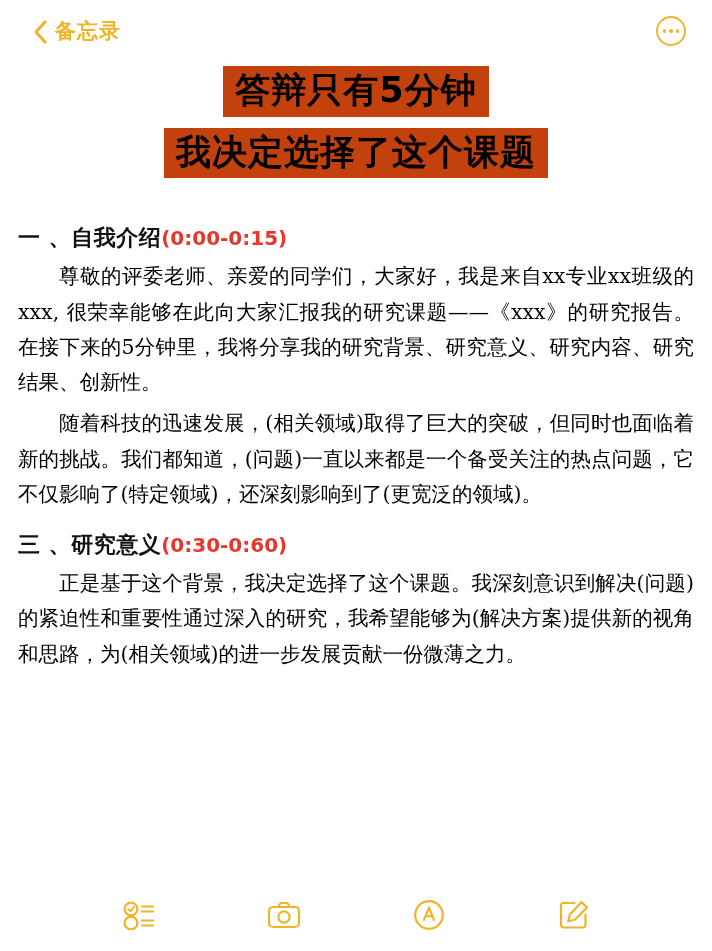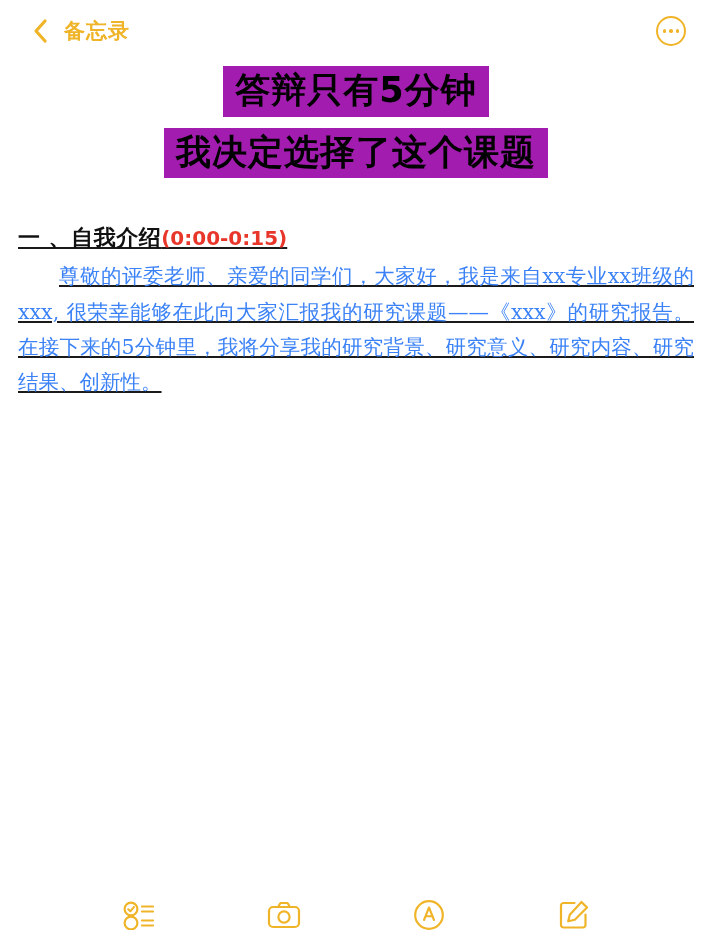--- a/index.html
+++ b/index.html
@@ -20,22 +20,22 @@
   .topbar {
     height: 62px;
     display: flex;
     align-items: center;
     justify-content: space-between;
     padding: 0 26px 0 32px;
     box-sizing: border-box;
   }
   .nav-back {
     display: flex;
-    align-items: center;
-    gap: 16px;
+    align-items: flex-end;
+    gap: 7px;
     cursor: pointer;
   }
   .chev {
     width: 16px;
     height: 26px;
     position: relative;
   }
   .chev svg { display: block; }
   .nav-title {
     font-size: 21px;
@@ -64,58 +64,58 @@
     display: block;
   }
 
   
   .title-block {
     text-align: center;
     margin-top: 4px;
   }
   .title-line {
     display: inline-block;
-    background: #a21caf;
+    background: #c2410c;
     color: #000000;
     font-size: 35px;
     font-weight: 900;
     line-height: 1.22;
     padding: 3px 12px 5px 12px;
     margin-bottom: 11px;
     font-family: "DejaVu Sans", "Liberation Sans", sans-serif;
     letter-spacing: 1px;
   }
 
   
   .content {
     padding: 16px 18px 0 18px;
     box-sizing: border-box;
   }
-  .section { margin-bottom: 6px; text-decoration: underline; }
+  .section { margin-bottom: 6px; }
   .sec-head {
     font-size: 22px;
     font-weight: 900;
     margin: 18px 0 6px 0;
     font-family: "DejaVu Sans", "Liberation Sans", sans-serif;
     color: #111111;
     letter-spacing: 0.5px;
   }
   .sec-head .time {
     color: #e8362b;
     font-size: 20px;
     font-weight: 900;
     letter-spacing: 0;
   }
   .para {
     font-size: 20.5px;
     line-height: 1.72;
     text-indent: 2em;
     margin: 0 0 2px 0;
     font-family: "DejaVu Serif", "Liberation Serif", serif;
-    color: #3b82f6;
+    color: #000000;
     text-align: justify;
   }
 
   
   .toolbar {
     position: absolute;
     left: 0;
     right: 0;
     bottom: 0;
     height: 72px;
@@ -162,22 +162,29 @@
 <div class="content">
 
   <div class="section">
     <div class="sec-head">
       <span>一 、自我介绍</span><span class="time">(0:00-0:15)</span>
     </div>
     <p class="para">尊敬的评委老师、亲爱的同学们，大家好，我是来自xx专业xx班级的xxx, 很荣幸能够在此向大家汇报我的研究课题——《xxx》的研究报告。在接下来的5分钟里，我将分享我的研究背景、研究意义、研究内容、研究结果、创新性。</p>
   </div>
 
   <div class="section">
-  </div>
-
+    <p class="para">随着科技的迅速发展，(相关领域)取得了巨大的突破，但同时也面临着新的挑战。我们都知道，(问题)一直以来都是一个备受关注的热点问题，它不仅影响了(特定领域)，还深刻影响到了(更宽泛的领域)。</p>
+  </div>
+
+  <div class="section">
+    <div class="sec-head">
+      <span>三 、研究意义</span><span class="time">(0:30-0:60)</span>
+    </div>
+    <p class="para">正是基于这个背景，我决定选择了这个课题。我深刻意识到解决(问题)的紧迫性和重要性通过深入的研究，我希望能够为(解决方案)提供新的视角和思路，为(相关领域)的进一步发展贡献一份微薄之力。</p>
+  </div>
 
 </div>
 
 <div class="toolbar">
 
   <div class="tool">
     <svg width="34" height="30" viewBox="0 0 34 30" fill="none" xmlns="http://www.w3.org/2000/svg">
       <circle cx="9" cy="9" r="6.4" stroke="#f0b429" stroke-width="2.2"></circle>
       <path d="M6.2 9.2 L8.4 11.3 L12 6.9" stroke="#f0b429" stroke-width="2" stroke-linecap="round" stroke-linejoin="round"></path>
       <path d="M20 6.5 H31" stroke="#f0b429" stroke-width="2.2" stroke-linecap="round"></path>

